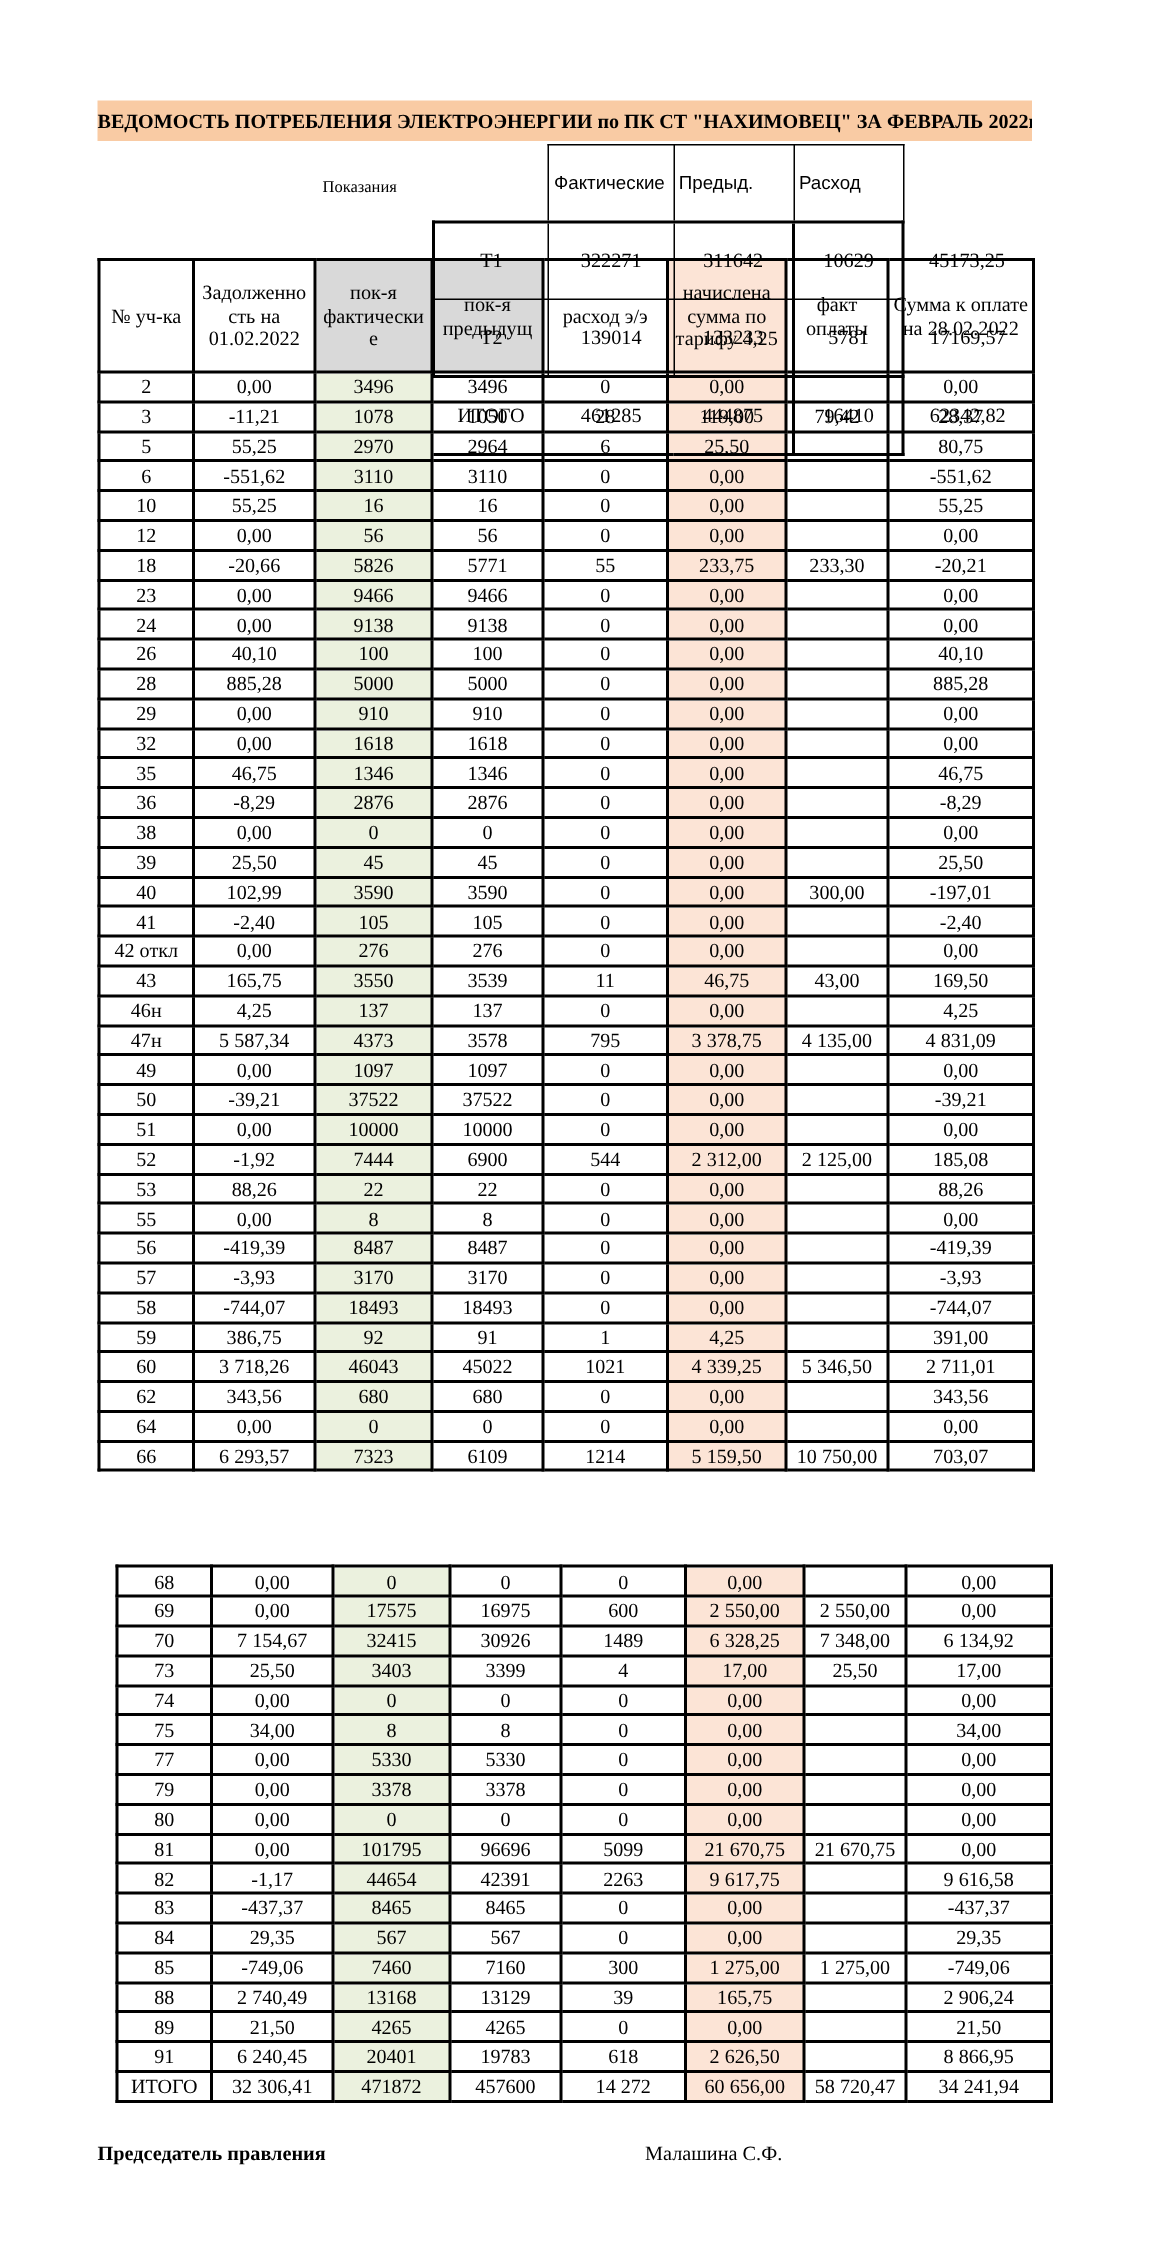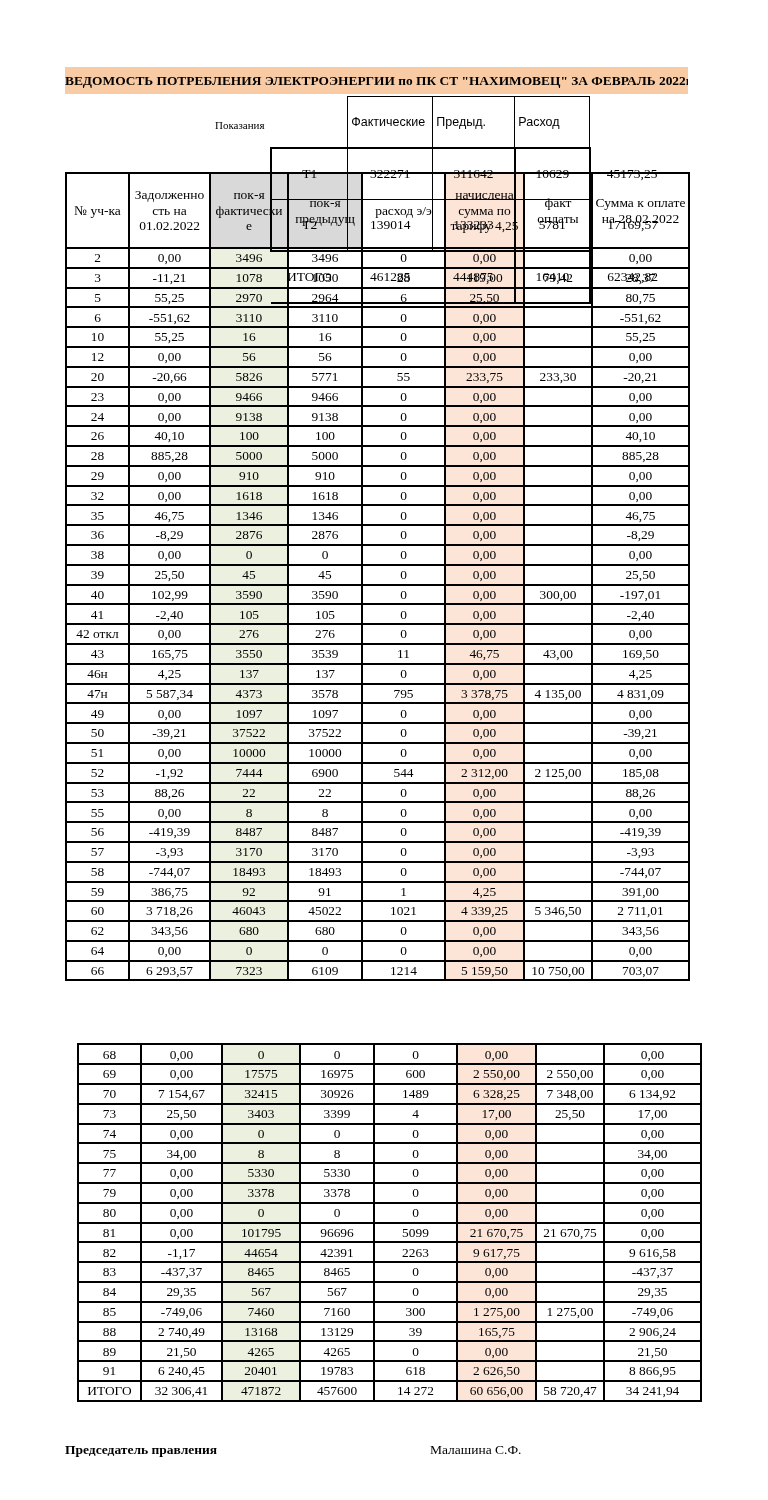--- a/index.html
+++ b/index.html
@@ -8,21 +8,21 @@
 
   .doc-title{
     background:var(--c-title,#F9CBA4);
     text-align:center;font-weight:bold;font-size:13.4px;
     height:27px;line-height:27px;white-space:nowrap;overflow:hidden;
   }
 
   
   .readings{position:relative;height:76px;margin-top:2px;}
   .readings-label{position:absolute;left:150px;top:23px;font-size:11px;}
-  .readings-table{position:absolute;left:205px;top:0;border-collapse:collapse;table-layout:fixed;}
+  .readings-table{position:absolute;left:223px;top:0;border-collapse:collapse;table-layout:fixed;}
   .readings-table td{height:18px;font-size:13.5px;text-align:center;padding:16px;line-height:1;white-space:nowrap;}
   .readings-table td.hd{font-family:"Liberation Sans",sans-serif;font-size:12.5px;text-align:left;padding:0 0 0 3px;border:1px solid #000;}
   .nb{border:none;}
   .bx{border:1px solid #000;}
   .l2x{border-left-width:2px;}
   .r2x{border-right-width:2px;}
   .t2x{border-top-width:2px;}
   .b2x{border-bottom-width:2px;}
   .itg{border:none;border-bottom:2px solid #000;}
   .itgbox{border:none;border-left:2px solid #000;border-right:2px solid #000;border-bottom:2px solid #000;}
@@ -33,21 +33,21 @@
   .ledger th,.ledger td{border:2px solid #000;text-align:center;vertical-align:middle;overflow:hidden;}
   .ledger th{font-weight:normal;font-size:13.5px;height:73px;padding:0 2px;line-height:1.18;word-break:break-word;}
   .ledger td{height:17.8px;padding:0 1px;font-size:13.4px;line-height:1;white-space:nowrap;}
   .hg{background:var(--c-gray,#D9D9D9);}
   .hp{background:var(--c-peach,#FCE4D6);}
   .cg{background:var(--c-green,#EBF1DE);}
   .cp{background:var(--c-peach,#FCE4D6);}
   .t2{margin-top:62px;margin-left:12px;}
 
   
-  .footer{position:relative;margin-top:40px;height:24px;font-size:13.5px;}
+  .footer{position:relative;margin-top:26px;height:24px;font-size:13.5px;}
   .footer .who{font-weight:bold;}
   .footer .sig{position:absolute;left:365px;top:0;}
 </style>
 </head>
 <body>
 
 <div class="page">
 
   <div class="doc-title">ВЕДОМОСТЬ ПОТРЕБЛЕНИЯ ЭЛЕКТРОЭНЕРГИИ по ПК СТ "НАХИМОВЕЦ" ЗА ФЕВРАЛЬ 2022г.</div>
 
@@ -172,21 +172,21 @@
           <td class="">12</td>
           <td class="">0,00</td>
           <td class="cg">56</td>
           <td class="">56</td>
           <td class="">0</td>
           <td class="cp">0,00</td>
           <td class=""></td>
           <td class="">0,00</td>
         </tr>
         <tr>
-          <td class="">20</td>
+          <td class="">18</td>
           <td class="">-20,66</td>
           <td class="cg">5826</td>
           <td class="">5771</td>
           <td class="">55</td>
           <td class="cp">233,75</td>
           <td class="">233,30</td>
           <td class="">-20,21</td>
         </tr>
         <tr>
           <td class="">23</td>

